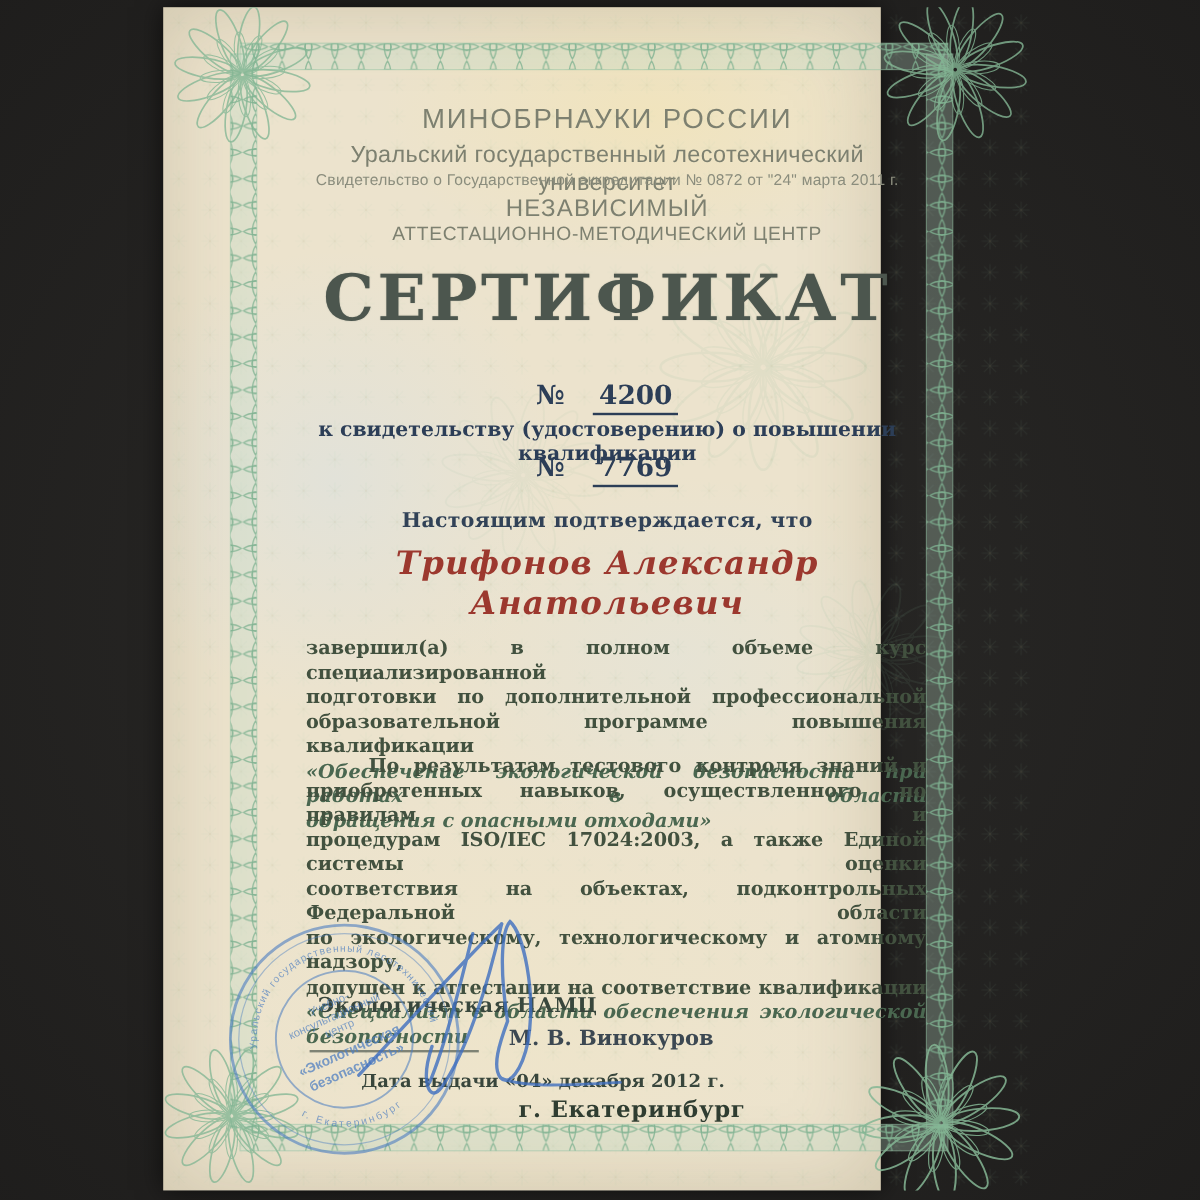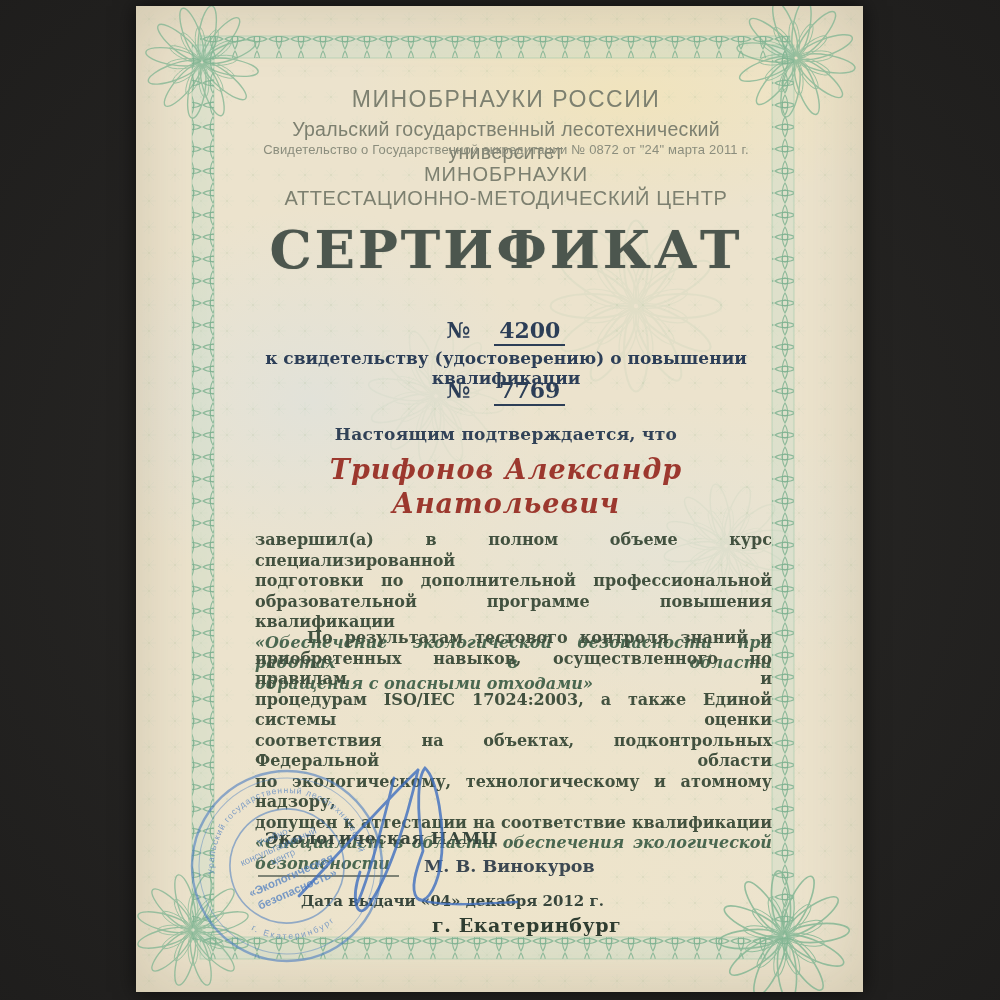--- a/index.html
+++ b/index.html
@@ -3,38 +3,38 @@
 <meta charset="utf-8">
 <style>
   html,body{margin:0;padding:0;}
   body{
     width:1000px;height:1000px;overflow:hidden;
     background:radial-gradient(ellipse 80% 80% at 50% 50%, #2b2a28 0%, #1d1c1b 100%);
     font-family:"DejaVu Serif","Liberation Serif",serif;
   }
   .abs{position:absolute;}
   .paper{
-    position:absolute;left:136px;top:6px;width:727px;height:986px;
+    position:absolute;left:136px;top:6px;width:598px;height:986px;
     background:
       radial-gradient(ellipse 55% 18% at 68% 9%,  rgba(244,228,176,.55), transparent 70%),
       radial-gradient(ellipse 45% 28% at 24% 40%, rgba(216,225,229,.50), transparent 70%),
       radial-gradient(ellipse 50% 22% at 72% 55%, rgba(222,228,224,.40), transparent 70%),
       radial-gradient(ellipse 60% 28% at 50% 86%, rgba(240,230,200,.50), transparent 75%),
       #ece3cd;
     box-shadow: inset 0 0 70px rgba(110,95,60,.22), 0 0 20px rgba(0,0,0,.6);
   }
   .deco,.stampsvg,.sigsvg{position:absolute;pointer-events:none;}
   .col{left:98px;width:544px;text-align:center;}
   .sans{font-family:"Liberation Sans","DejaVu Sans",sans-serif;color:#7d8070;}
   .serifb{font-family:"DejaVu Serif","Liberation Serif",serif;font-weight:bold;}
   .ministry{top:80px;font-size:23px;letter-spacing:1.5px;}
   .university{top:112px;font-size:19.5px;letter-spacing:.3px;}
   .accred{top:136px;font-size:13px;color:#8b8d7d;letter-spacing:.2px;}
   .indep1{top:157px;font-size:20px;letter-spacing:1px;}
-  .indep2{top:181px;font-size:20px;letter-spacing:.6px;}
+  .indep2{top:181px;font-size:16px;letter-spacing:.6px;}
   .title{top:212px;font-size:53px;letter-spacing:3px;color:#4c564e;text-shadow:0 0 1px rgba(76,86,78,.45);}
   .numline{font-size:22px;color:#2c3e57;}
   .num1{top:311px;}
   .num2{top:371px;}
   .unum{border-bottom:2px solid #2c3e57;padding:0 5px 1px 5px;margin-left:16px;}
   .subtitle{top:342px;font-size:17px;color:#2c3e57;}
   .confirm{top:418px;font-size:17px;color:#314257;letter-spacing:.3px;}
   .rname{font-style:italic;font-size:27px;color:#9c382e;letter-spacing:1px;}
   .rname1{top:448px;}
   .rname2{top:482px;}
@@ -103,21 +103,21 @@
 
       <use href="#flw" transform="translate(66,56) rotate(10)" opacity=".8"></use>
       <use href="#flw" transform="translate(660,52) rotate(40) scale(1.05)" opacity=".8"></use>
       <use href="#flw" transform="translate(57,924) rotate(-15)" opacity=".8"></use>
       <use href="#flw" transform="translate(648,930) rotate(25) scale(1.15)" opacity=".85"></use>
     </svg>
 
     <div class="abs col sans ministry">МИНОБРНАУКИ РОССИИ</div>
     <div class="abs col sans university">Уральский государственный лесотехнический университет</div>
     <div class="abs col sans accred">Свидетельство о Государственной аккредитации № 0872 от "24" марта 2011 г.</div>
-    <div class="abs col sans indep1">МИНОБРНАУКИ</div>
+    <div class="abs col sans indep1">НЕЗАВИСИМЫЙ</div>
     <div class="abs col sans indep2">АТТЕСТАЦИОННО-МЕТОДИЧЕСКИЙ ЦЕНТР</div>
 
     <div class="abs col serifb title">СЕРТИФИКАТ</div>
 
     <div class="abs col serifb numline num1">
       <span>№</span>
       <span class="unum">4200</span>
     </div>
     <div class="abs col serifb subtitle">к свидетельству (удостоверению) о повышении квалификации</div>
     <div class="abs col serifb numline num2">

